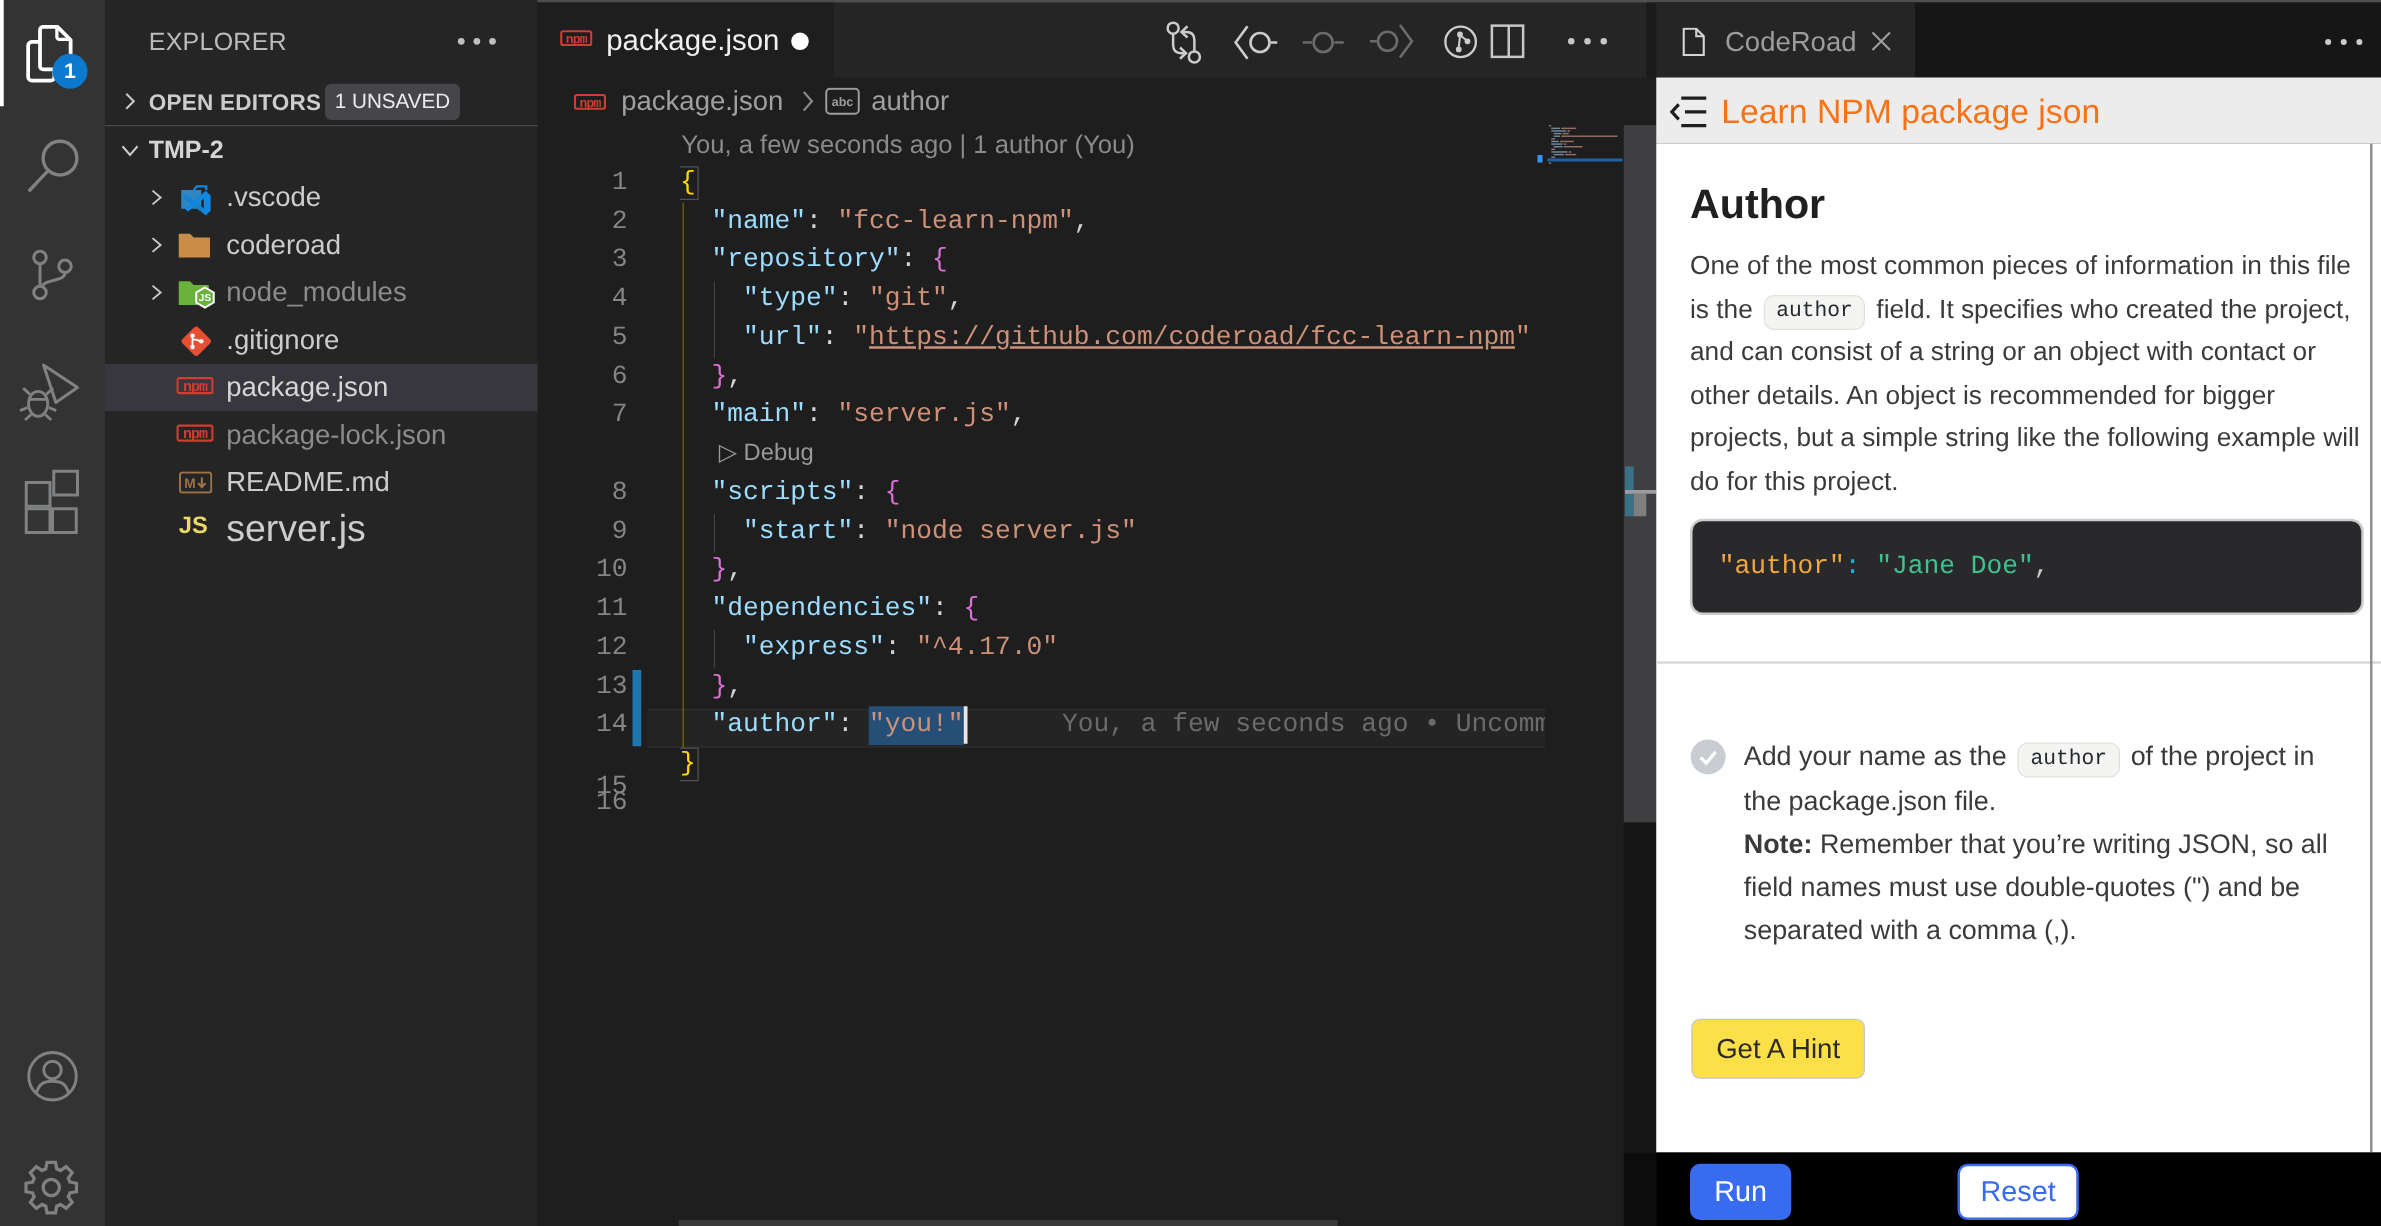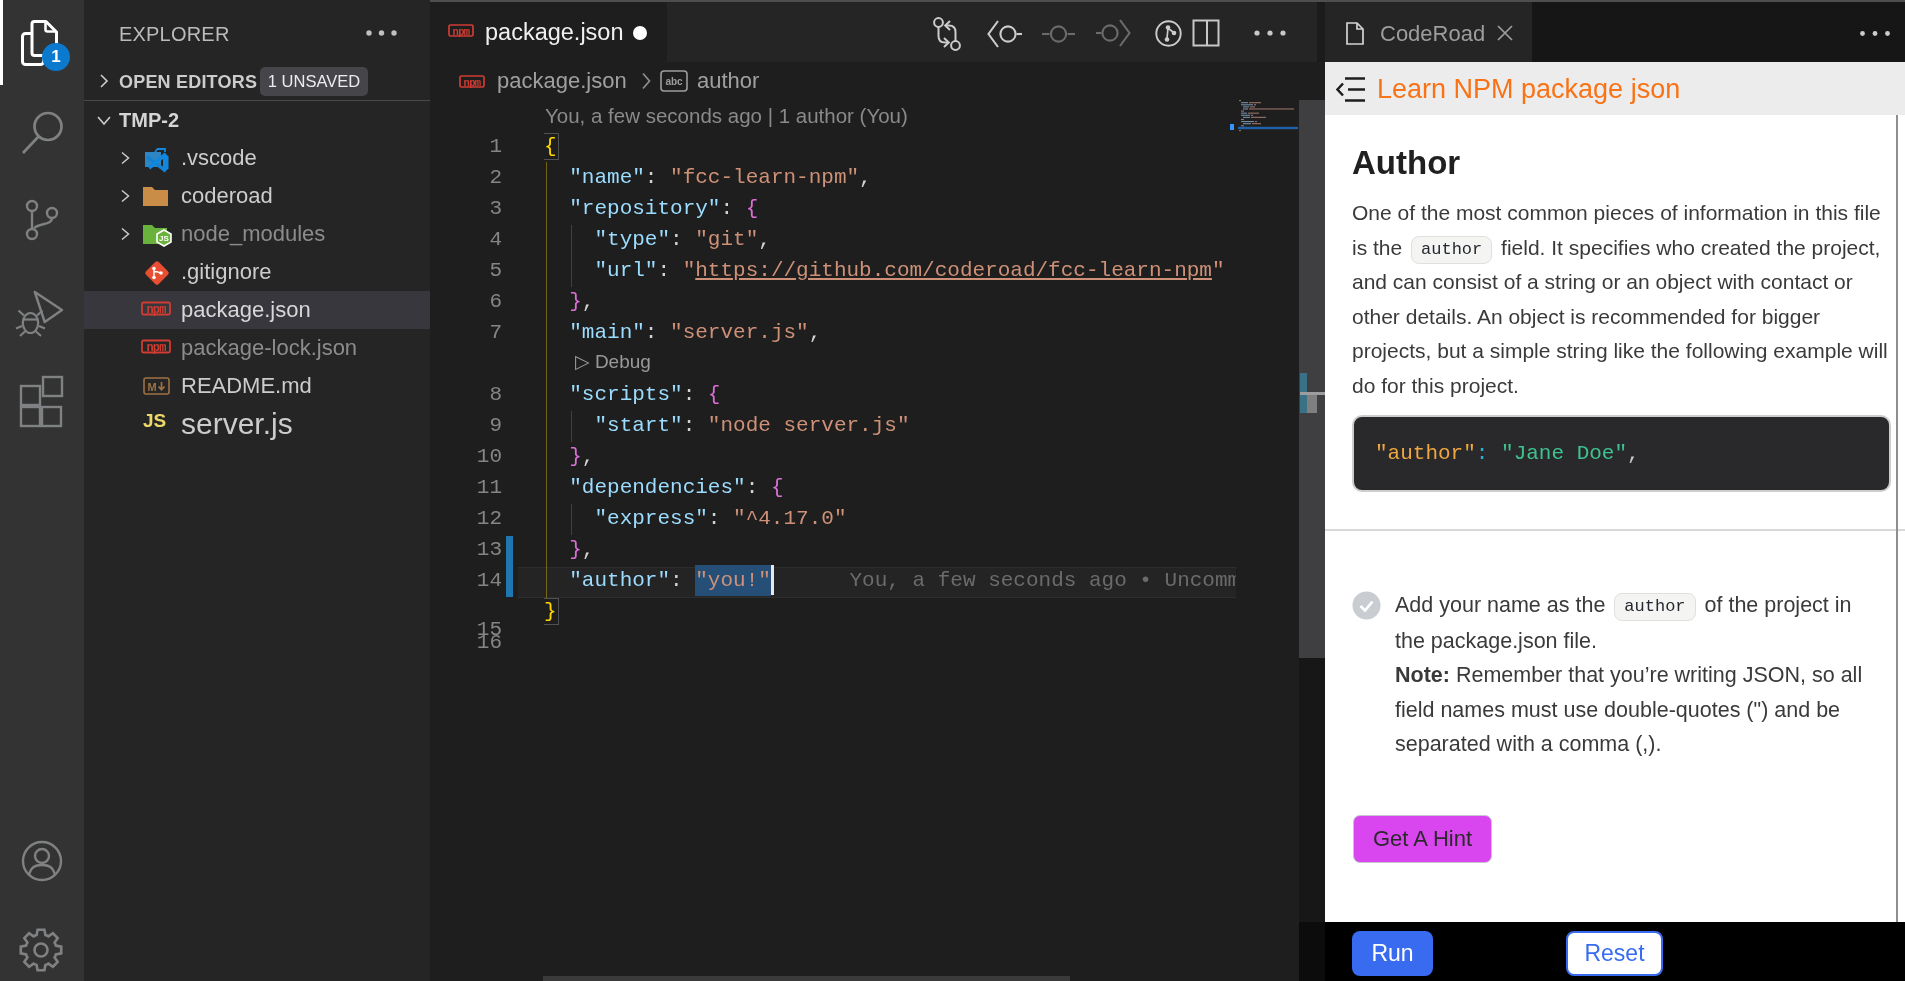--- a/index.html
+++ b/index.html
@@ -375,19 +375,19 @@
 <svg class="abs" style="left:1352px;top:591px" width="29" height="29" viewBox="0 0 29 29">
 <circle cx="14.5" cy="14.5" r="14" fill="#c9cdd1"></circle>
 <path d="M8.5 15 L13 19.5 L20.5 10.5" stroke="#ffffff" stroke-width="2.6" fill="none"></path>
 </svg>
 <div class="abs tl" style="left:1395px;top:588px">Add your name as the <span class="chip">author</span> of the project in</div>
 <div class="abs tl" style="left:1395px;top:623.5px">the package.json file.</div>
 <div class="abs tl" style="left:1395px;top:658px"><b>Note:</b> Remember that you’re writing JSON, so all</div>
 <div class="abs tl" style="left:1395px;top:692.5px">field names must use double-quotes (") and be</div>
 <div class="abs tl" style="left:1395px;top:727px">separated with a comma (,).</div>
 
-<div class="abs" style="left:1353px;top:815px;width:139px;height:48px;background:#d946ef;border:1.5px solid #c3c6d2;border-radius:7px;font-size:22px;color:#2a2a2a;text-align:center;line-height:45px">Get A Hint</div>
+<div class="abs" style="left:1353px;top:815px;width:139px;height:48px;background:#fde047;border:1.5px solid #c3c6d2;border-radius:7px;font-size:22px;color:#2a2a2a;text-align:center;line-height:45px">Get A Hint</div>
 <div class="abs" style="left:1896px;top:115px;width:2px;height:807px;background:#8f8f8f"></div>
 
 <div class="abs" style="left:1325px;top:922px;width:580px;height:59px;background:#000000"></div>
 <div class="abs" style="left:1352px;top:931px;width:81px;height:45px;background:#386bf0;border-radius:8px;color:#ffffff;font-size:23px;text-align:center;line-height:45px">Run</div>
 <div class="abs" style="left:1566px;top:931px;width:97px;height:45px;background:#ffffff;border:2px solid #386bf0;border-radius:8px;color:#386bf0;font-size:23px;text-align:center;line-height:41px">Reset</div>
 </div>
 
 </body></html>

